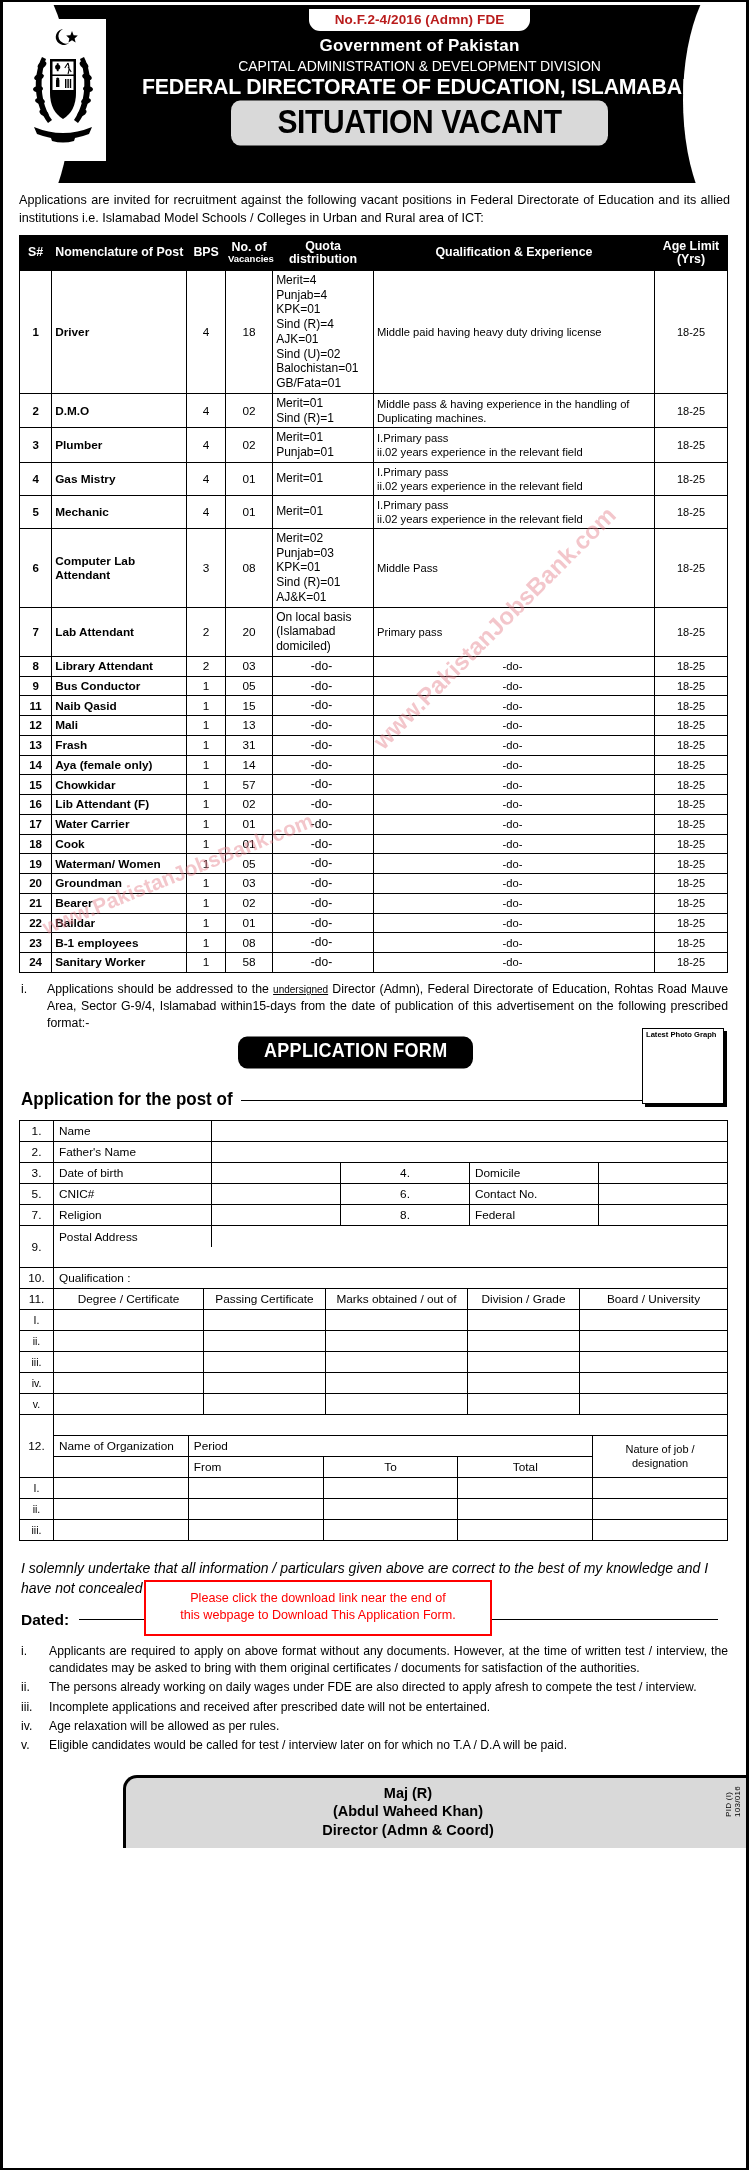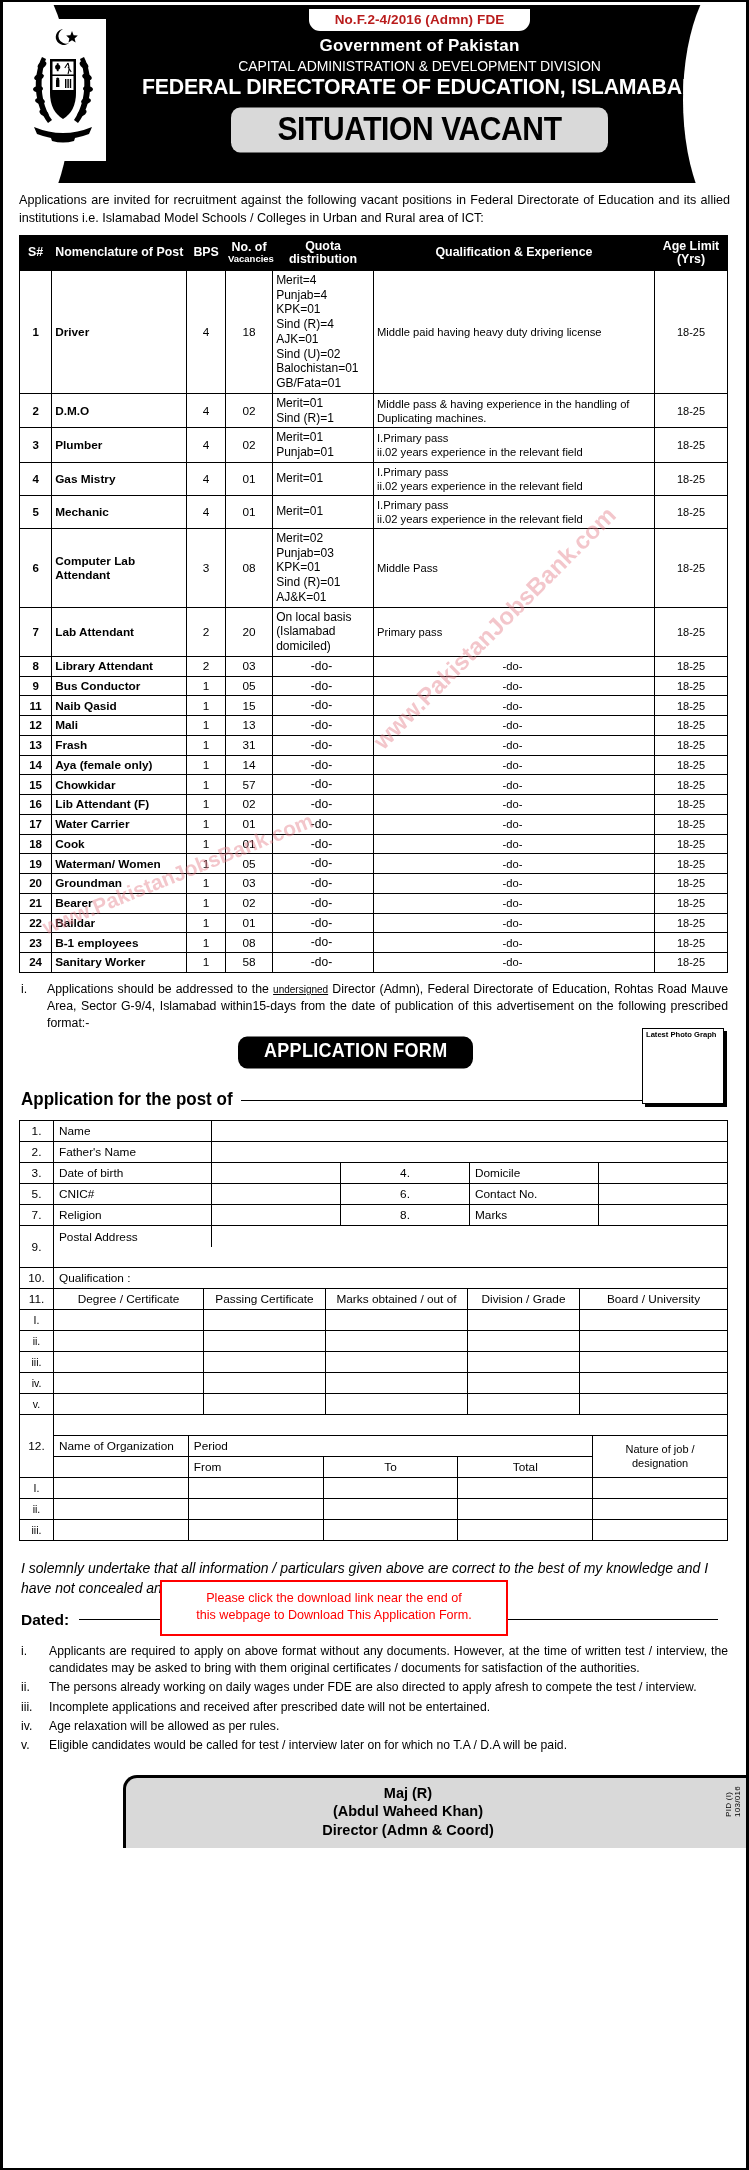--- a/index.html
+++ b/index.html
@@ -77,21 +77,21 @@
     transform: scaleX(0.96);
   }
   .fde {
     color: #fff;
     font-weight: bold;
     font-size: 21.5px;
     margin-top: 1px;
     letter-spacing: -0.2px;
     transform: scaleX(0.99);
   }
-  .sv-wrap { margin-top: 10px; text-align: center; }
+  .sv-wrap { margin-top: 3px; text-align: center; }
   .sit-vac {
     display: inline-block;
     background: #d9d9d9;
     color: #000;
     font-weight: bold;
     font-size: 30px;
     padding: 2px 46px 4px 46px;
     border-radius: 9px;
     letter-spacing: -0.4px;
     transform: scaleY(1.12);
@@ -213,21 +213,21 @@
     padding: 1px 5px;
   }
   td.num { width: 34px; text-align: center; }
   td.num-rom { width: 34px; text-align: center; font-size: 10.5px; }
   td.lab { padding-left: 9px; }
   .blank { }
 
   
   .red-note {
     position: absolute;
-    left: 157px;
+    left: 141px;
     top: 1578px;
     width: 348px;
     height: 56px;
     border: 2.4px solid #ff0000;
     background: #fff;
     color: #ff0000;
     font-size: 12.6px;
     line-height: 1.34;
     text-align: center;
     padding-top: 8px;
@@ -637,21 +637,21 @@
       <td class="blank"></td>
       <td class="num">6.</td>
       <td class="lab">Contact No.</td>
       <td class="blank"></td>
     </tr>
     <tr>
       <td class="num">7.</td>
       <td class="lab">Religion</td>
       <td class="blank"></td>
       <td class="num">8.</td>
-      <td class="lab">Marks</td>
+      <td class="lab">Federal</td>
       <td class="blank"></td>
     </tr>
     <tr>
       <td class="num" rowspan="2">9.</td>
       <td class="lab" style="border-bottom:none">Postal Address</td>
       <td class="blank" colspan="4" style="border-bottom:none"></td>
     </tr>
     <tr>
       <td colspan="5" style="border-top:none"></td>
     </tr>

